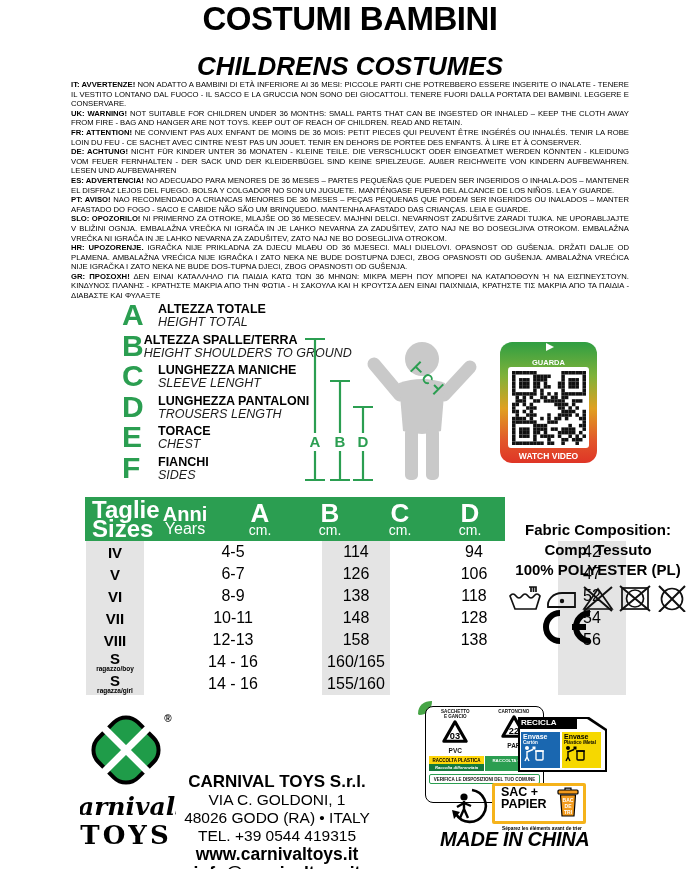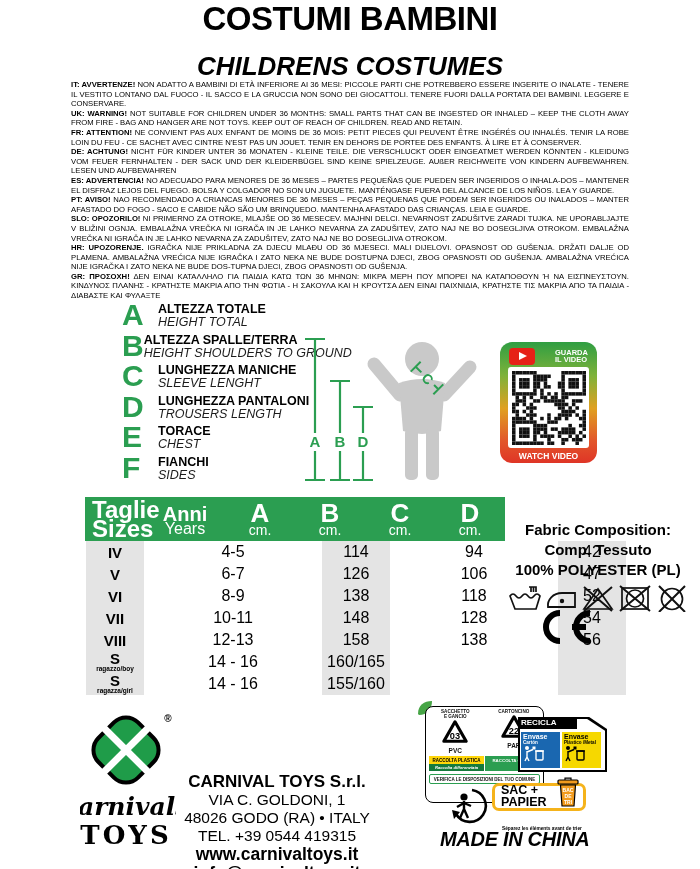--- a/index.html
+++ b/index.html
@@ -29,21 +29,21 @@
   .leg-txt{padding-top:1px;}
   .leg-it{font-size:12.5px;font-weight:800;line-height:13px;color:#000;white-space:nowrap;}
   .leg-en{font-size:12.5px;font-style:italic;line-height:13px;color:#1c1c1c;white-space:nowrap;}
 
   #figure-svg{position:absolute;left:300px;top:333px;}
 
   
   .video-badge{position:absolute;left:500px;top:342px;width:97px;height:121px;border-radius:12px;
     background:linear-gradient(180deg,#2f9e42 0%,#7fb23a 28%,#e0a020 55%,#e2552b 82%,#df3526 100%);
     box-sizing:border-box;padding:4px 4px;}
-  .vb-top{display:flex;align-items:center;justify-content:center;gap:20px;height:20px;}
+  .vb-top{display:flex;align-items:center;justify-content:center;gap:20px;height:20px;flex-direction:column;}
   .vb-play{width:26px;height:17px;background:#e62117;border-radius:4px;position:relative;}
   .vb-play::after{content:"";position:absolute;left:10px;top:4.5px;border-left:8px solid #fff;
     border-top:4px solid transparent;border-bottom:4px solid transparent;}
   .vb-toptxt{color:#fff;font-weight:800;font-size:7.5px;line-height:7.5px;}
   .vb-qrpanel{width:81px;height:81px;background:#fff;border-radius:3px;margin:1px auto 0;
     display:flex;align-items:center;justify-content:center;}
   .vb-bottom{text-align:center;color:#fff;font-weight:800;font-size:8.5px;margin-top:3px;}
 
   
   #size-table{position:absolute;left:85px;top:497px;width:420px;}
@@ -101,22 +101,22 @@
   #recicla .bar{position:absolute;left:0;top:0;width:56px;height:12px;background:#000;color:#fff;
     font-size:8px;font-weight:800;line-height:12px;padding-left:3px;}
   .panel{position:absolute;top:15px;width:39px;height:36px;padding:1px 0 0 2px;box-sizing:border-box;}
   .panel .p1{font-size:7px;font-weight:800;line-height:7px;}
   .panel .p2{font-size:4.6px;font-weight:700;line-height:5px;}
   .panel-blue{left:3px;background:#1a67b0;color:#fff;}
   .panel-yellow{left:44px;background:#f6d800;color:#000;}
 
   
   #triman{position:absolute;left:448px;top:786px;}
-  #sac-box{position:absolute;left:492px;top:783px;width:94px;height:28px;border:3px solid #f5b31b;
-    border-radius:7px;box-sizing:border-box;background:#fff;display:flex;align-items:flex-end;
+  #sac-box{position:absolute;left:492px;top:783px;width:94px;height:41px;border:3px solid #f5b31b;
+    border-radius:2px;box-sizing:border-box;background:#fff;display:flex;align-items:flex-start;
     justify-content:space-between;padding:0 3px 0 6px;}
   .sac-txt{font-size:12.5px;font-weight:800;line-height:12px;color:#000;}
   #sac-note{position:absolute;left:492px;top:826px;width:100px;text-align:center;font-size:4.8px;
     font-weight:700;color:#000;}
 
   .made-in{position:absolute;left:440px;top:828px;font-size:20px;font-weight:800;font-style:italic;
     color:#000;letter-spacing:-.3px;}
 </style>
 </head>
 <body>

